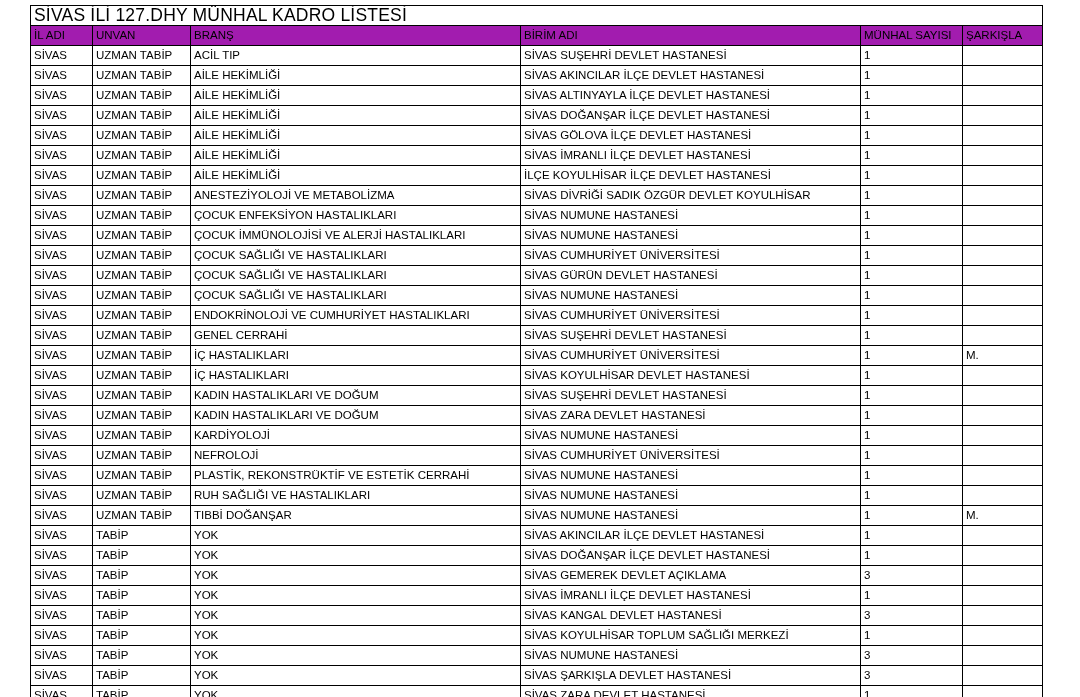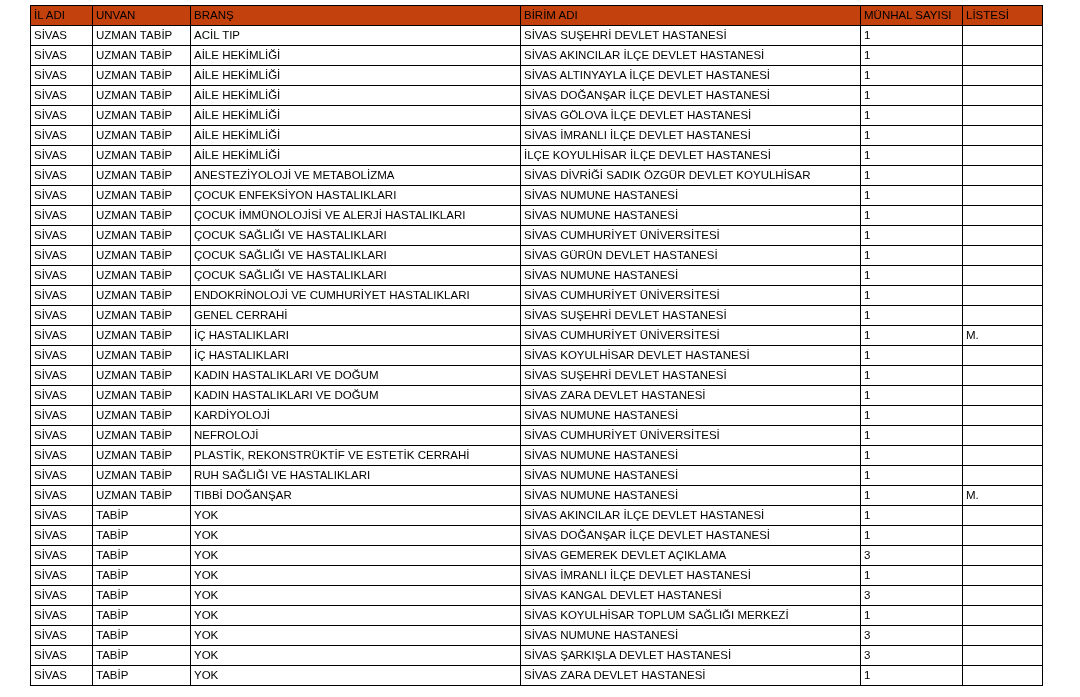--- a/index.html
+++ b/index.html
@@ -39,21 +39,21 @@
   }
   .title-cell {
     text-align: center;
     font-size: 17.5px;
     font-weight: bold;
     height: 30px;
     line-height: 30px;
     letter-spacing: 0.2px;
   }
   .header-row td {
-    background: #c2410c;
+    background: #a21caf;
     font-weight: bold;
     height: 19px;
     line-height: 19px;
     font-size: 11.5px;
   }
   .c-center { text-align: center; }
   
   .col-il      { width: 62px; }
   .col-unvan   { width: 98px; }
   .col-brans   { width: 330px; }
@@ -68,27 +68,30 @@
   <table class="kadro">
     <colgroup>
       <col class="col-il">
       <col class="col-unvan">
       <col class="col-brans">
       <col class="col-birim">
       <col class="col-sayi">
       <col class="col-aciklama">
     </colgroup>
     <tbody>
+      <tr>
+        <td class="title-cell" colspan="6">SİVAS İLİ 127.DHY MÜNHAL KADRO LİSTESİ</td>
+      </tr>
       <tr class="header-row">
         <td>İL ADI</td>
         <td>UNVAN</td>
         <td>BRANŞ</td>
         <td>BİRİM ADI</td>
         <td class="c-center">MÜNHAL SAYISI</td>
-        <td>LİSTESİ</td>
+        <td>ŞARKIŞLA</td>
       </tr>
       <tr>
         <td>SİVAS</td>
         <td>UZMAN TABİP</td>
         <td>ACİL TIP</td>
         <td>SİVAS SUŞEHRİ DEVLET HASTANESİ</td>
         <td class="c-center">1</td>
         <td></td>
       </tr>
       <tr>

